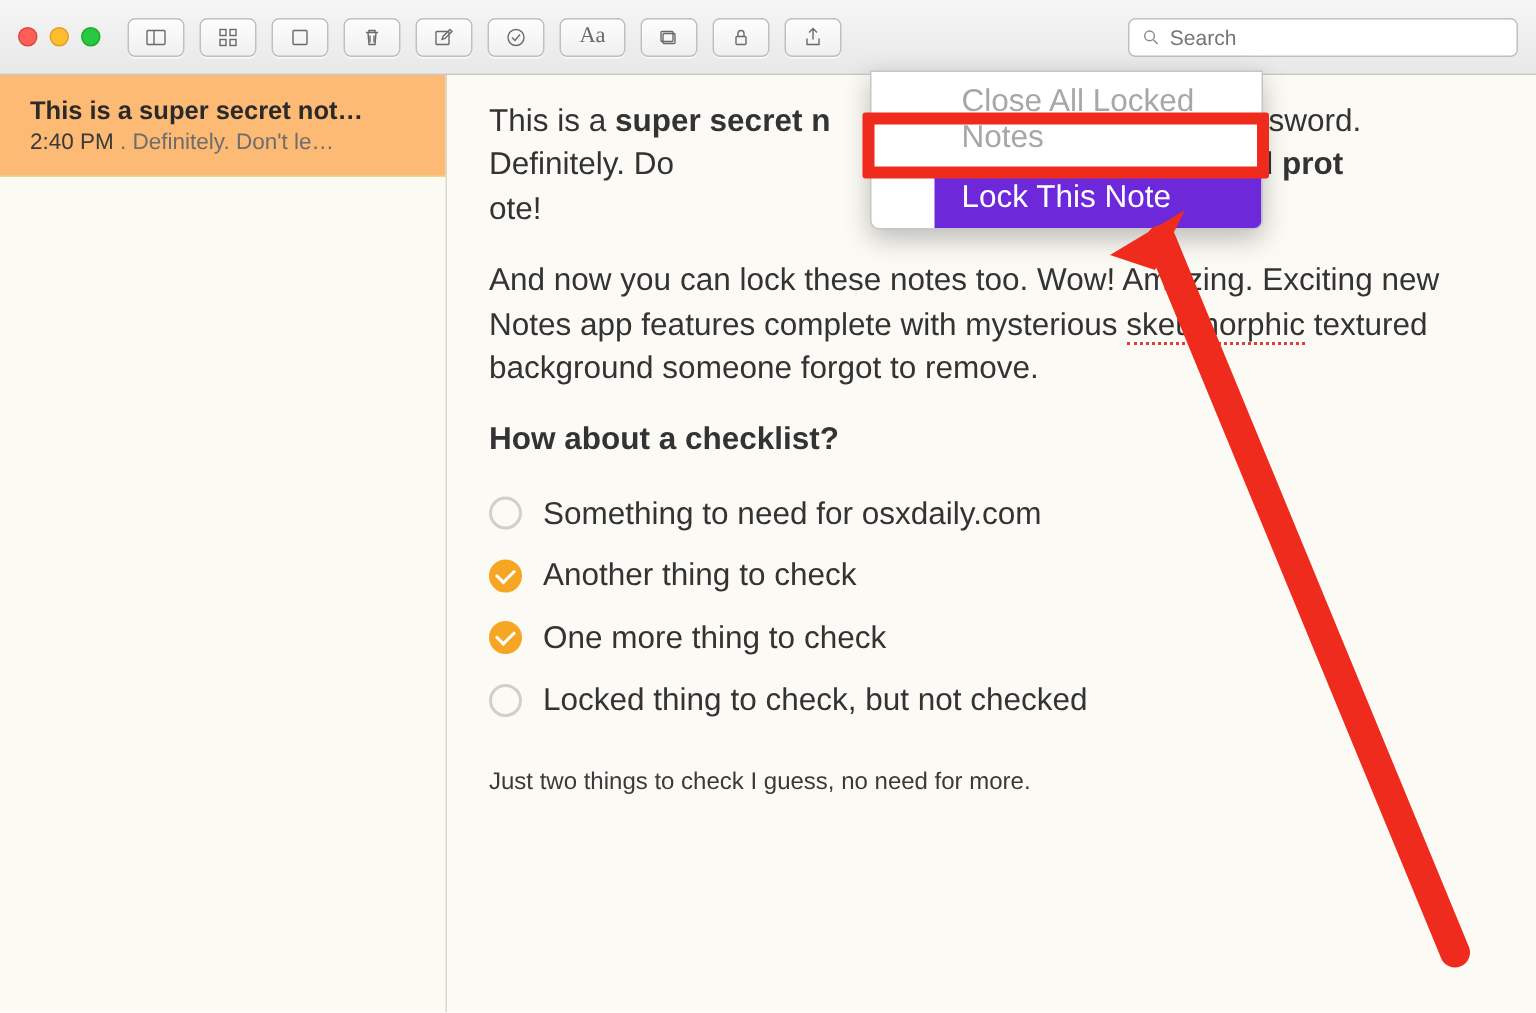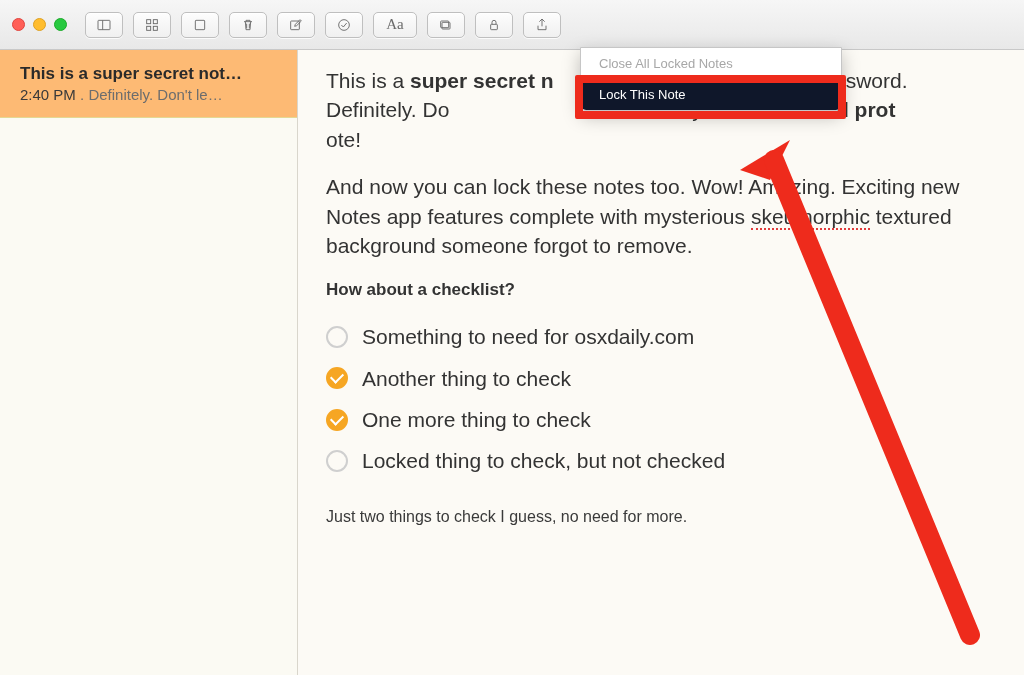--- a/index.html
+++ b/index.html
@@ -60,36 +60,36 @@
     .note-meta .time { color:#3a3a3a; }
     .editor {
       flex:1; padding: 16px 28px 24px 28px;
       background: #fcfaf5;
       font-size: 21px; color:#333; line-height:1.4;
       position: relative;
     }
     .editor p { margin-bottom: 18px; }
     .editor .b { font-weight: 800; text-align: right; }
     .underline-red { border-bottom: 2px dotted #e23b3b; }
-    .heading { font-weight:800; font-size:17px; margin-top:6px; margin-bottom:14px; }
+    .heading { font-weight:800; font-size:21px; margin-top:6px; margin-bottom:14px; }
     .checklist { list-style:none; margin-bottom: 14px; }
     .checklist li { display:flex; align-items:center; gap:14px; padding:6px 0; font-size:21px;}
     .chk { width:22px; height:22px; border:2px solid #cfcfcf; border-radius:50%; display:flex; align-items:center; justify-content:center; flex-shrink:0;}
     .chk.done { background:#f6a623; border-color:#f6a623; }
     .chk.done::after { content:""; width:10px; height:6px; border-left:2.5px solid #fff; border-bottom:2.5px solid #fff; transform:rotate(-45deg) translate(1px,-1px);}
     .footer-note { font-size:16px; color:#3a3a3a; margin-top:24px;}
     
     .dropdown {
       position:absolute; left:580px; top:47px; width:262px;
       background:#fff; border:1px solid #c6c6c6; border-radius:0 0 6px 6px;
       box-shadow: 0 6px 18px rgba(0,0,0,.25);
       z-index:10; overflow:hidden;
     }
-    .dropdown-item { font-size:13px; padding:8px 18px; color:#a7a7a7;}
-    .dropdown-item.active { background:#0f172a; color:#fff;}
+    .dropdown-item { font-size:21px; padding:8px 18px; color:#a7a7a7;margin-left:42px;}
+    .dropdown-item.active { background:#6d28d9; color:#fff;}
     
     .anno-box {
       position:absolute; left:575px; top:75px; width:271px; height:44px;
       border:8px solid #ee2b1c; border-radius:2px; z-index:20; pointer-events:none;
     }
     .anno-arrow {
       position:absolute; left:710px; top:100px; width:300px; height:560px;
       z-index:20; pointer-events:none;
     }
     .gap { display:inline-block; width:180px;}
@@ -157,20 +157,27 @@
     <svg viewBox="0 0 24 24">
         <rect x="7" y="11" width="10" height="8" rx="1"></rect>
         <path d="M9 11V8a3 3 0 016 0v3"></path>
       </svg>
   </div>
   <div class="tb-btn">
     <svg viewBox="0 0 24 24">
         <path d="M12 3v11M8 7l4-4 4 4M6 13v6h12v-6"></path>
       </svg>
   </div>
+  <div class="search">
+    <svg viewBox="0 0 24 24">
+        <circle cx="10" cy="10" r="6"></circle>
+        <line x1="15" y1="15" x2="20" y2="20"></line>
+      </svg>
+    <input type="text" placeholder="Search" style="">
+  </div>
 </div>
 
 <div class="content">
   <div class="sidebar">
     <div class="note-item">
       <div class="note-title">This is a super secret not…</div>
       <div class="note-meta">
         <span class="time">2:40 PM</span>
         <span>. Definitely. Don't le…</span>
       </div>

